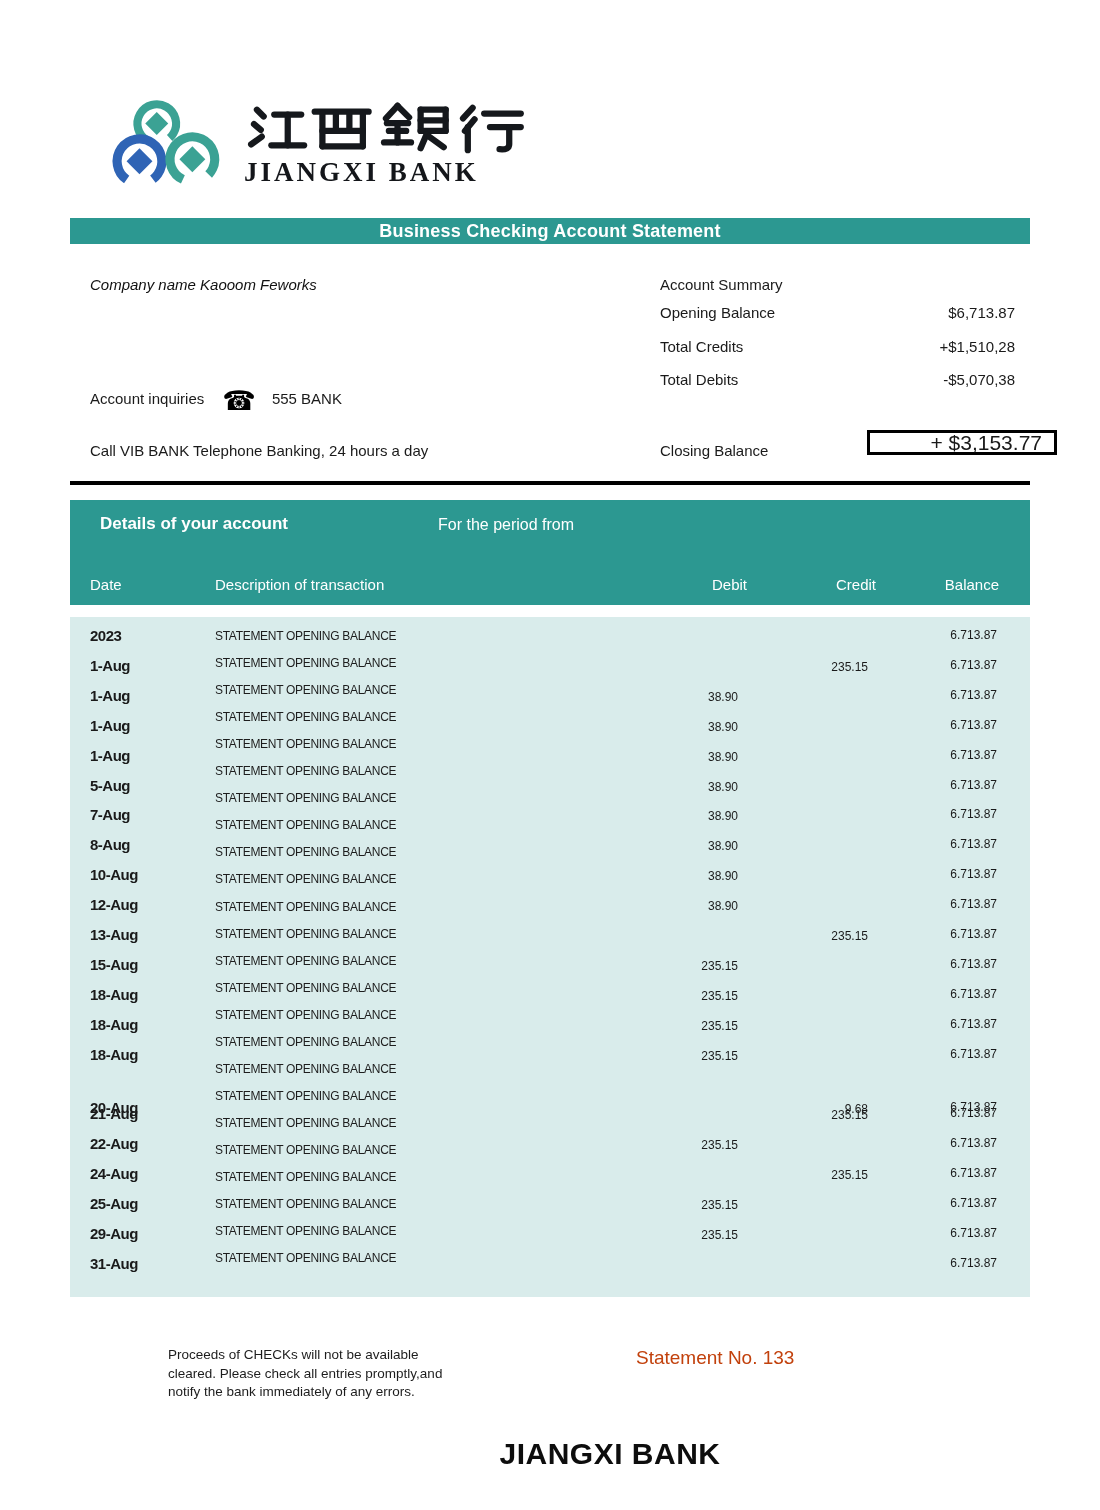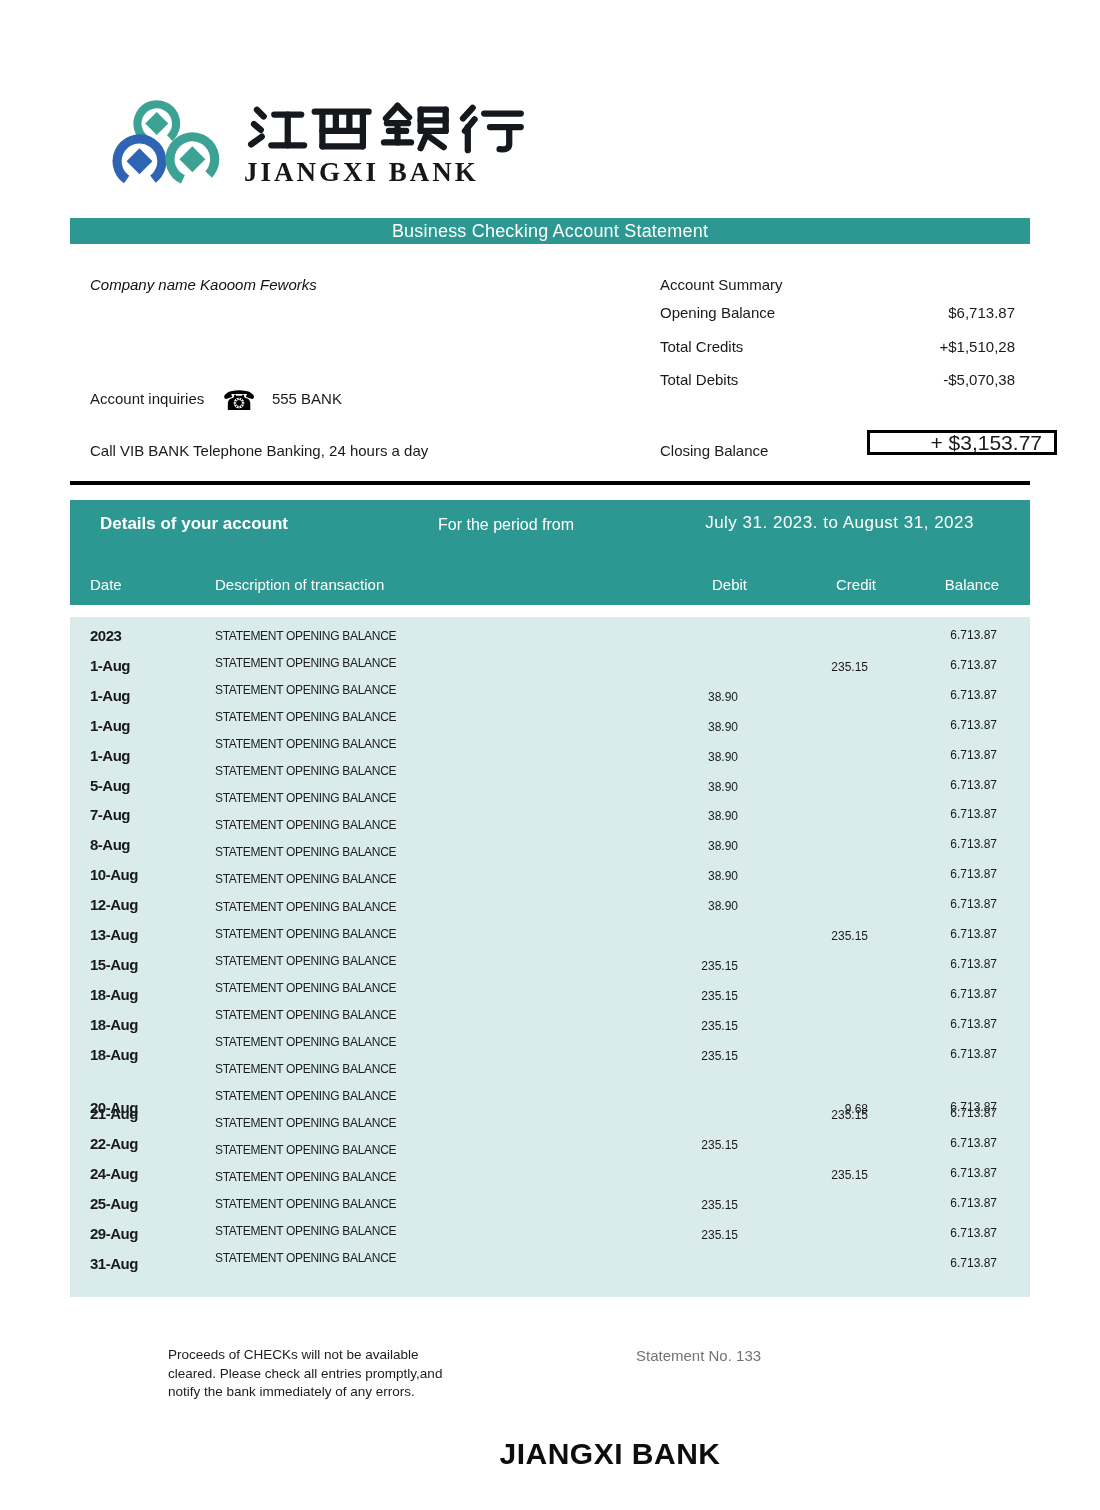--- a/index.html
+++ b/index.html
@@ -19,21 +19,21 @@
   .logo-textcol{margin-left:12px;padding-top:6px;}
   .logo-cn{width:282px;height:52px;display:block;}
   .logo-en{
     font-family:"Liberation Serif",serif;font-weight:700;font-size:27px;
     letter-spacing:3px;color:#14161a;margin-top:3px;white-space:nowrap;
   }
   
   .title-bar{
     position:absolute;left:70px;top:218px;width:960px;height:26px;background:var(--teal);
     color:#fff;display:flex;align-items:center;justify-content:center;
-    font-size:18px;font-weight:400;letter-spacing:0.2px;
+    font-size:18px;font-weight:700;letter-spacing:0.2px;
   }
   
   .company-line{position:absolute;left:90px;top:276px;font-style:italic;font-size:15px;color:#111;}
   .summary-heading{position:absolute;left:660px;top:276px;font-size:15px;}
   .summary-row{position:absolute;left:660px;width:355px;display:flex;justify-content:space-between;font-size:15px;}
   .sr-0{top:304px;} .sr-1{top:338px;} .sr-2{top:371px;}
   .inquiries-1{position:absolute;left:90px;top:390px;font-size:15px;display:flex;align-items:flex-start;}
   .phone-icon{font-size:27px;line-height:22px;margin:0 16px 0 18px;color:#000;}
   .inquiries-2{position:absolute;left:90px;top:442px;font-size:15px;}
   .closing-label{position:absolute;left:660px;top:442px;font-size:15px;}
@@ -59,21 +59,21 @@
     position:absolute;left:145px;height:14px;line-height:14px;
     font-size:12px;letter-spacing:-0.3px;color:#1d1d1d;white-space:nowrap;
   }
   .txn-row{position:absolute;left:0;width:100%;height:22px;}
   .cell-date{position:absolute;left:20px;top:0;line-height:22px;font-size:15px;font-weight:700;letter-spacing:-0.5px;}
   .cell-debit{position:absolute;left:510px;width:158px;top:5px;text-align:right;font-size:12px;}
   .cell-credit{position:absolute;left:670px;width:128px;top:5px;text-align:right;font-size:12px;}
   .cell-balance{position:absolute;left:780px;width:147px;top:3px;text-align:right;font-size:12px;}
   
   .footer-note{position:absolute;left:168px;top:1346px;font-size:13.5px;line-height:18.5px;color:#1d1d1d;}
-  .statement-no{position:absolute;left:636px;top:1347px;font-size:15px;color:#737373;}
+  .statement-no{position:absolute;left:636px;top:1347px;font-size:19px;color:#c2410c;}
   .bank-footer{
     position:absolute;left:110px;top:1437px;width:1000px;text-align:center;
     font-size:30px;font-weight:700;letter-spacing:0.5px;color:#0d0d0d;
   }
 </style>
 </head>
 <body>
 
 <div class="page">
 
@@ -164,21 +164,20 @@
   <div class="inquiries-2">Call VIB BANK Telephone Banking, 24 hours a day</div>
 
   <div class="closing-label">Closing Balance</div>
   <div class="closing-box">+ $3,153.77</div>
 
   <div class="divider"></div>
 
   <div class="details-header">
     <div class="dh-title">Details of your account</div>
     <div class="dh-period-label">For the period from</div>
-    <div class="dh-period-value">July 31. 2023. to August 31, 2023</div>
     <div class="dh-col col-date">Date</div>
     <div class="dh-col col-desc">Description of transaction</div>
     <div class="dh-col col-debit">Debit</div>
     <div class="dh-col col-credit">Credit</div>
     <div class="dh-col col-balance">Balance</div>
   </div>
 
   <div class="table-body">
       <div class="desc-line" style="top: 12px;">STATEMENT OPENING BALANCE</div>
       <div class="desc-line" style="top: 39.05px;">STATEMENT OPENING BALANCE</div>

